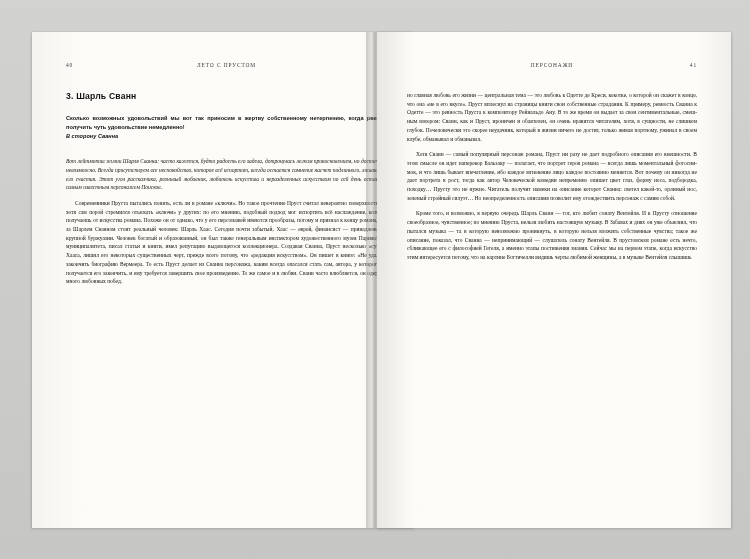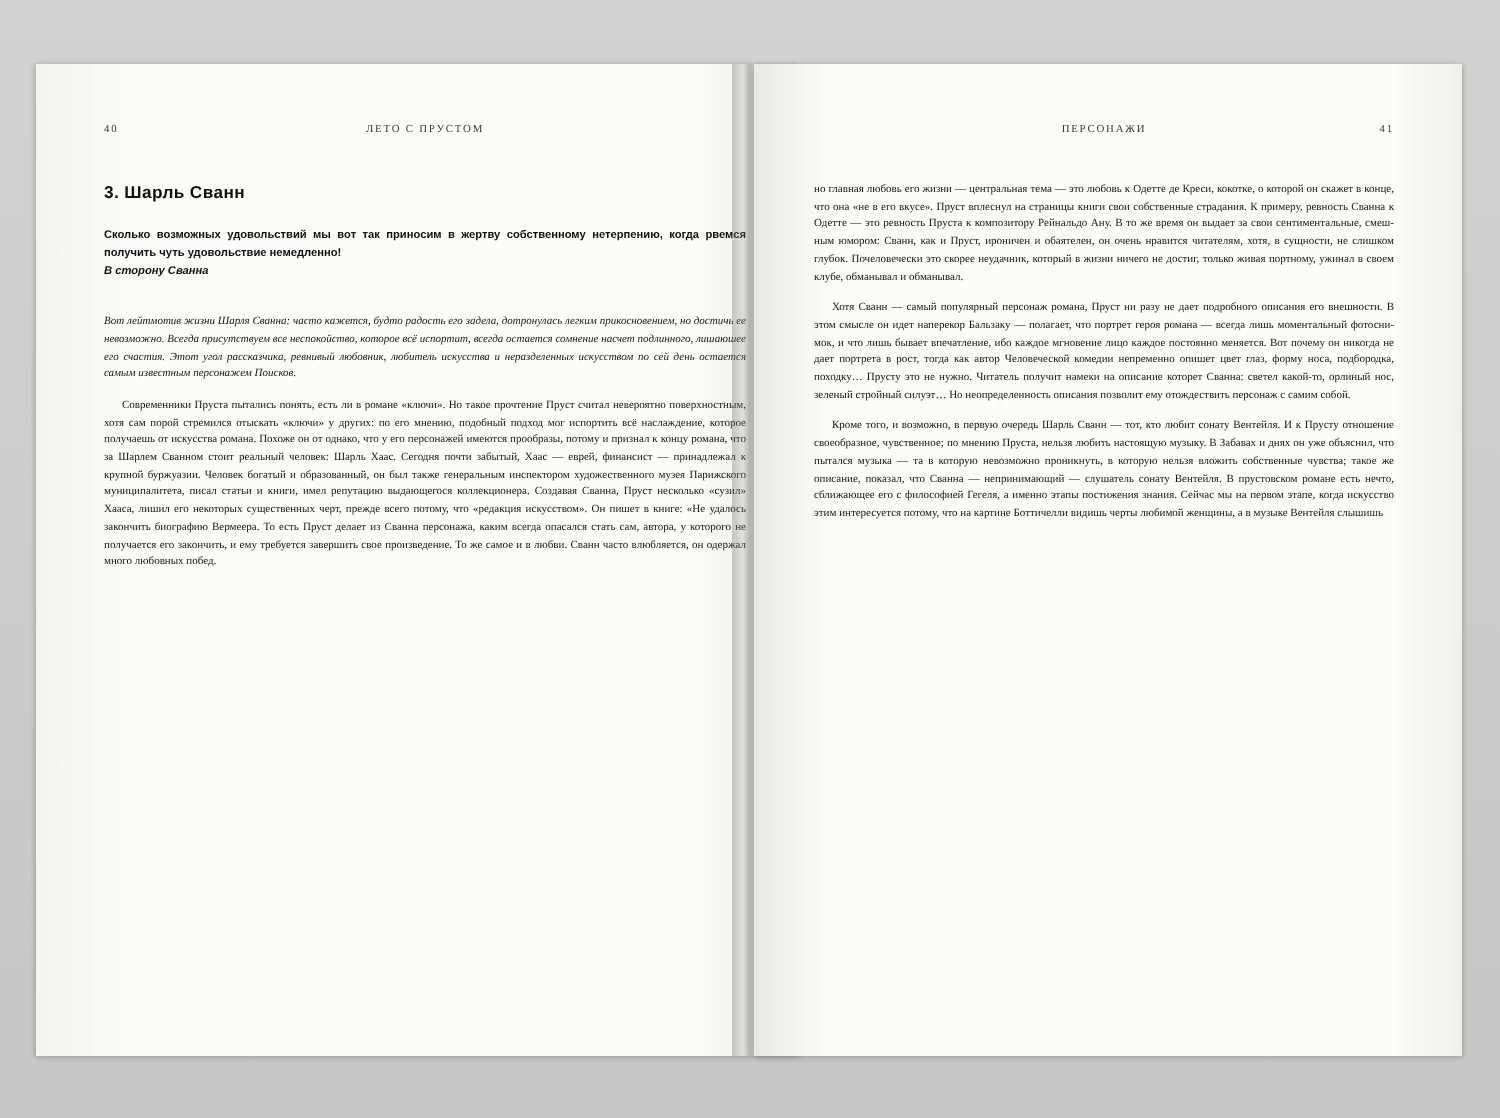--- a/index.html
+++ b/index.html
@@ -20,21 +20,21 @@
     background: linear-gradient(180deg, #d2d2d0 0%, #c6c6c4 100%);
   }
   .page {
     position: absolute;
     top: 32px;
     height: 496px;
     background: #fbfaf7;
     box-sizing: border-box;
   }
   .page.left {
-    left: 18px;
+    left: 32px;
     width: 382px;
     padding: 30px 27px 24px 34px;
     background: linear-gradient(90deg, #f4f3ef 0%, #fcfbf8 12%, #fdfcf9 86%, #e7e5e0 100%);
     box-shadow: -1px 0 2px rgba(0,0,0,0.10), 0 1px 3px rgba(0,0,0,0.13);
   }
   .page.right {
     left: 377px;
     width: 354px;
     padding: 30px 34px 24px 30px;
     background: linear-gradient(90deg, #e9e7e2 0%, #fcfbf8 10%, #fdfcf9 90%, #f1efeb 100%);

